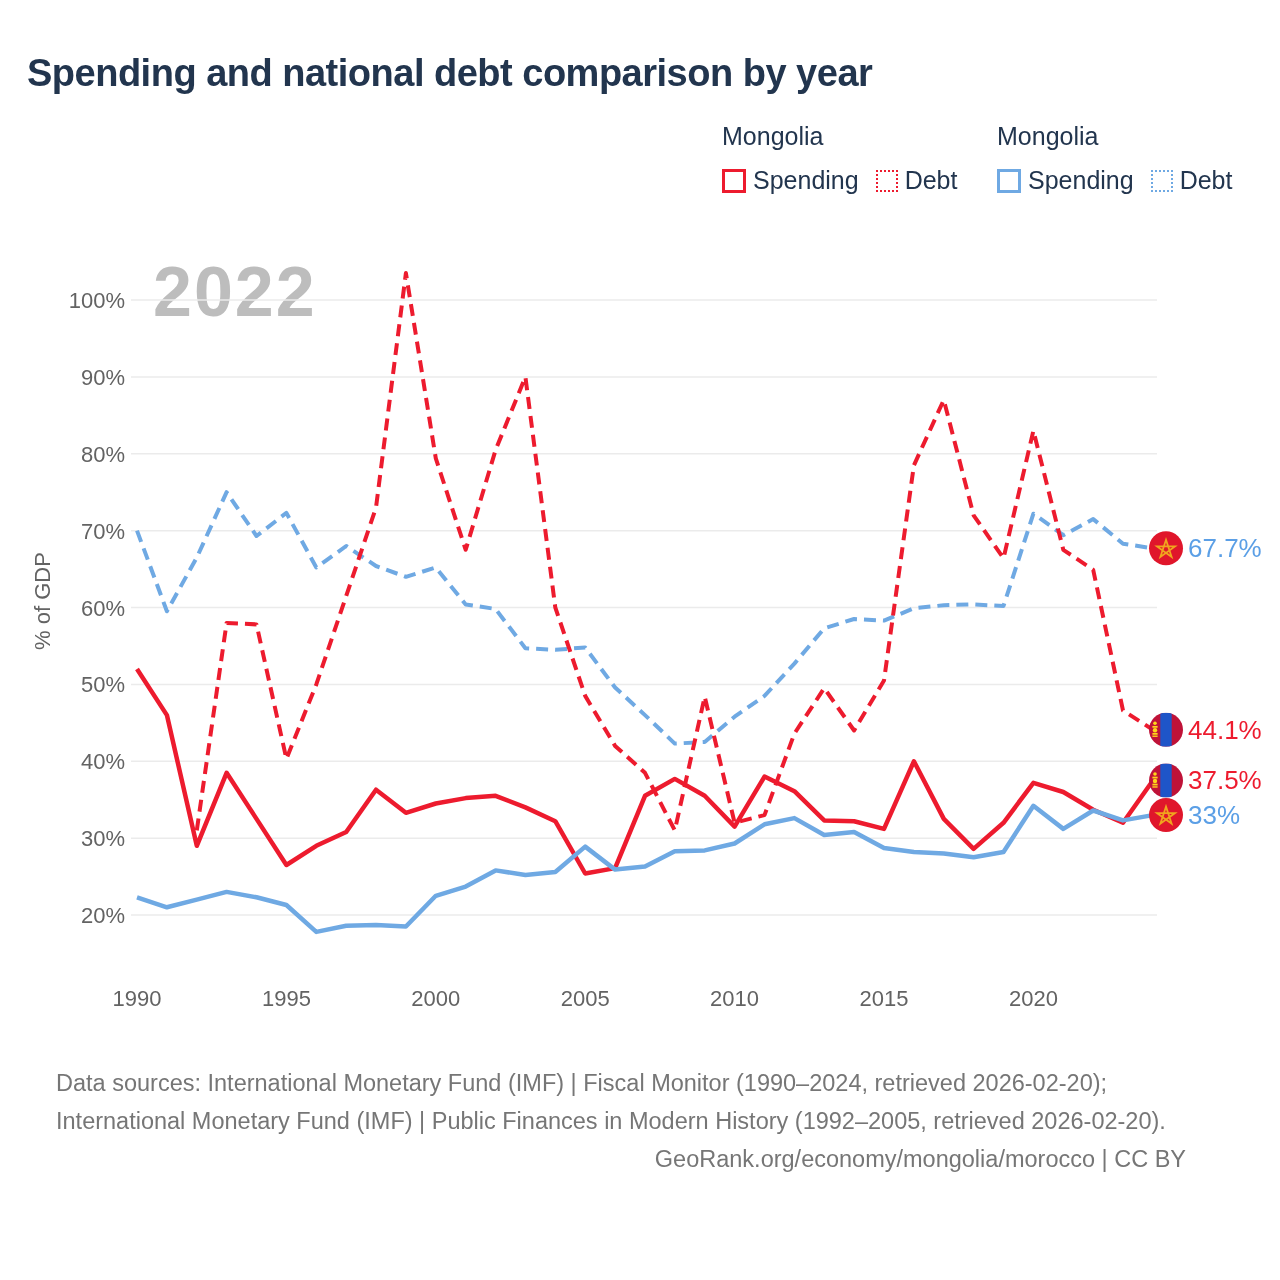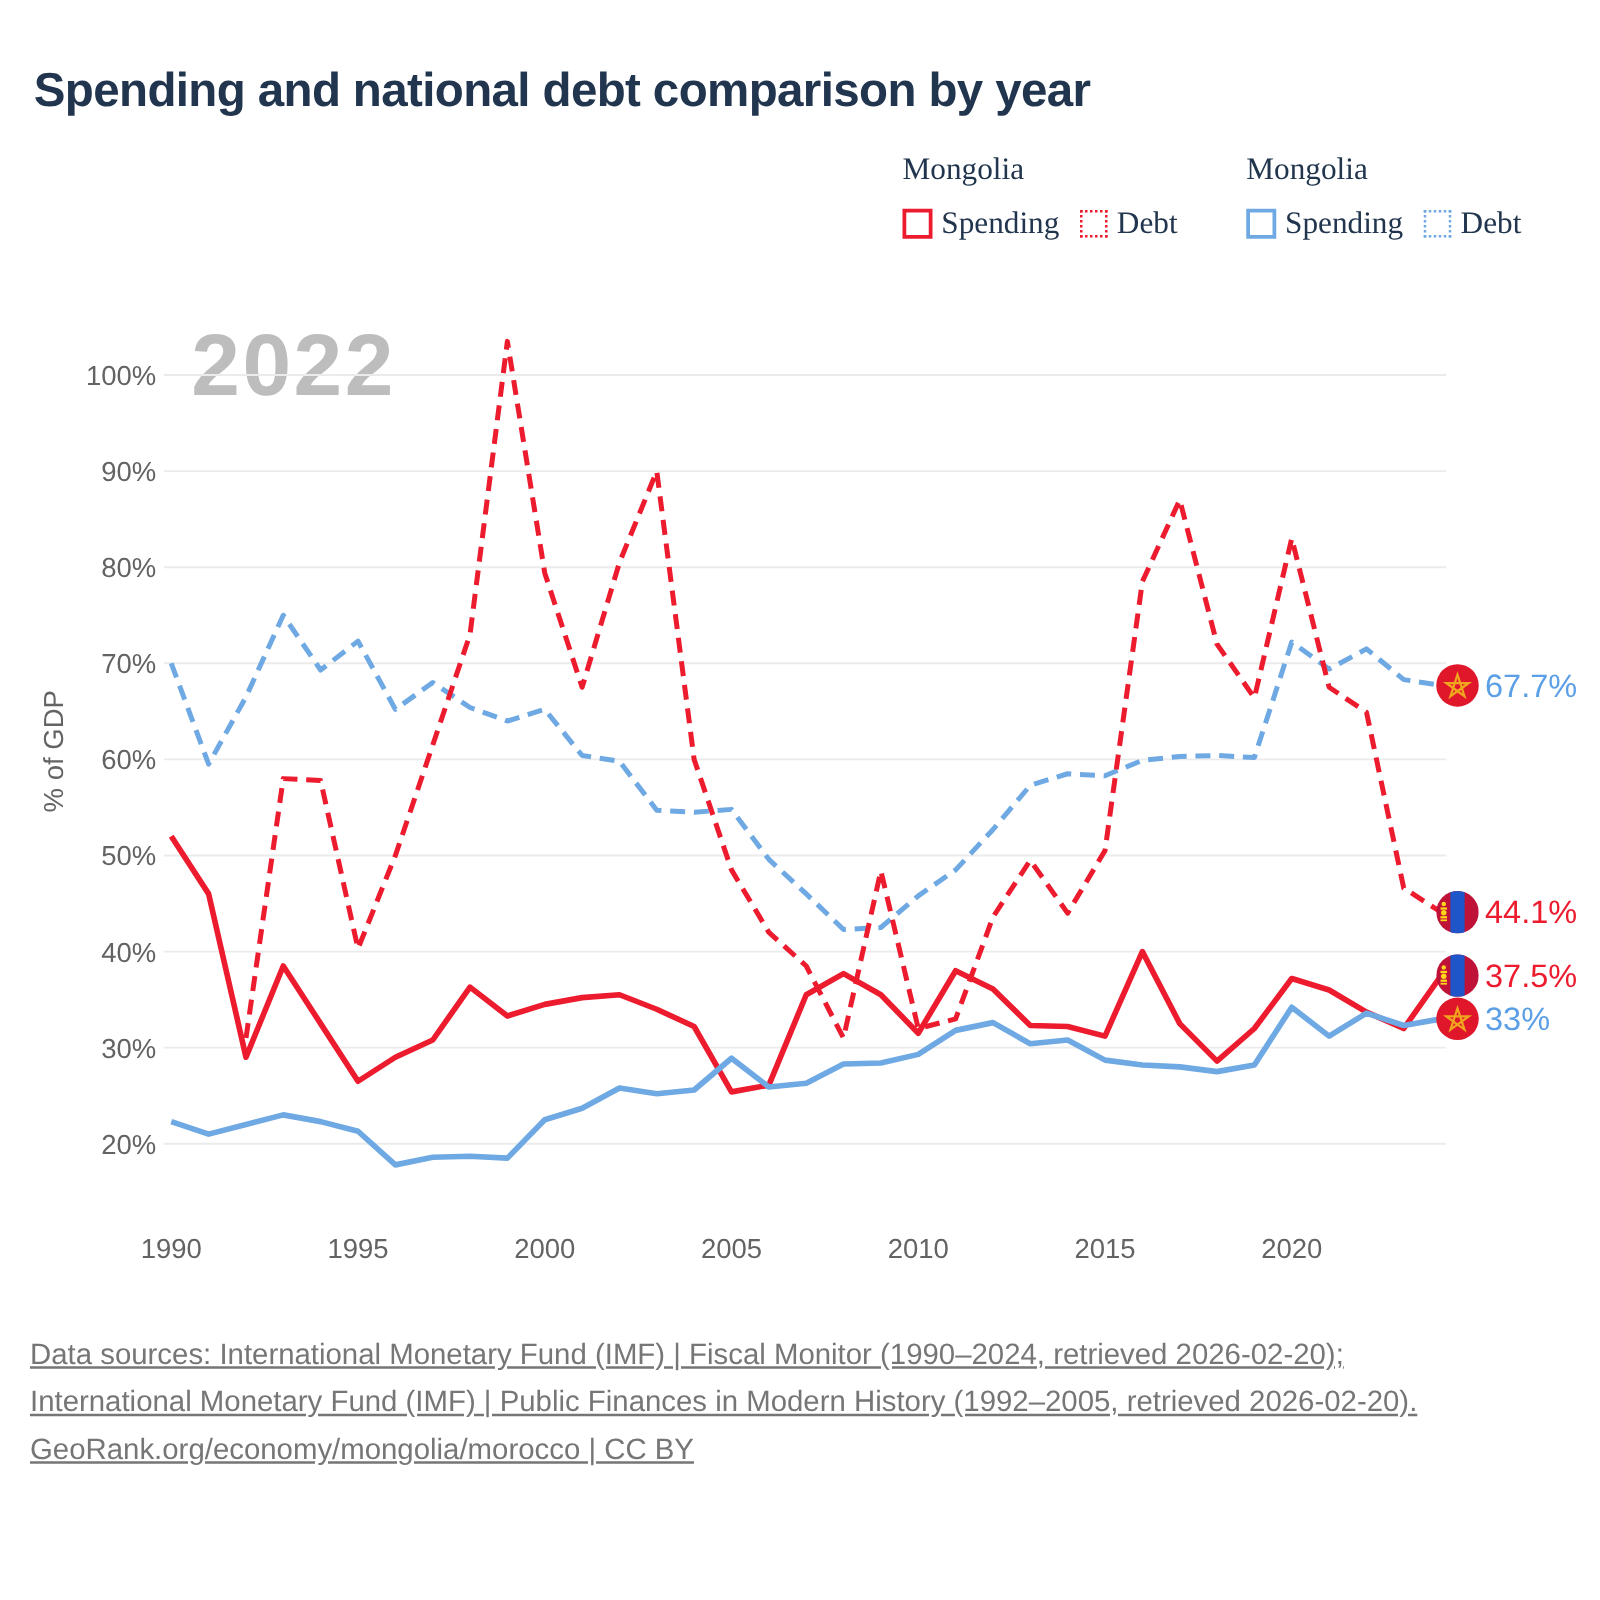--- a/index.html
+++ b/index.html
@@ -1,39 +1,39 @@
 <!DOCTYPE html>
 <html><head>
 <meta charset="utf-8">
 <style>
   html,body{margin:0;padding:0;background:#ffffff;}
   .canvas{position:relative;width:1280px;height:1280px;background:#fff;overflow:hidden;
           font-family:"Liberation Sans","DejaVu Sans",sans-serif;border-radius:22px;}
   .chart-title{position:absolute;left:27px;top:52px;font-size:38px;font-weight:700;
                letter-spacing:-0.5px;color:#22354e;margin:0;}
-  .legend{position:absolute;top:122px;left:0;width:1280px;height:80px;font-family:Liberation Serif, serif;}
+  .legend{position:absolute;top:122px;left:0;width:1280px;height:80px;}
   .legend-group{position:absolute;top:0;}
   .legend-group.g-mongolia{left:722px;}
   .legend-group.g-morocco{left:997px;}
   .legend-country{font-size:25px;color:#22354e;}
   .legend-items{display:flex;align-items:center;margin-top:15px;text-align:right;}
   .swatch{width:18px;height:18px;background:#fff;display:inline-block;margin-right:7px;flex:none;}
   .swatch.solid-red{border:3px solid #ed1b2e;}
   .swatch.dotted-red{border:2px dotted #ed1b2e;}
   .swatch.solid-blue{border:3px solid #6fa9e3;}
   .swatch.dotted-blue{border:2px dotted #6fa9e3;}
   .legend-label{font-size:25px;color:#22354e;margin-right:17px;}
   .watermark{position:absolute;left:153px;top:252px;font-size:70px;font-weight:700;
              color:#bdbdbd;letter-spacing:2px;}
   .y-axis-title{position:absolute;left:-27px;top:588px;font-size:22px;color:#636363;
                 transform:rotate(-90deg);transform-origin:center;width:140px;text-align:center;}
   .plot-svg{position:absolute;left:0;top:0;}
-  .footer{position:absolute;left:24px;top:1064px;width:1130px;color:#767676;text-decoration:underline;}
+  .footer{position:absolute;left:56px;top:1064px;width:1130px;color:#767676;}
   .footer p{margin:0;font-size:23.5px;line-height:38px;}
-  .footer .attribution{margin-top:0;}
+  .footer .attribution{margin-top:0;text-align:right;}
 </style>
 </head>
 <body>
 
 <div class="canvas">
 
   <h1 class="chart-title">Spending and national debt comparison by year</h1>
 
   <div class="legend">
     <div class="legend-group g-mongolia">

